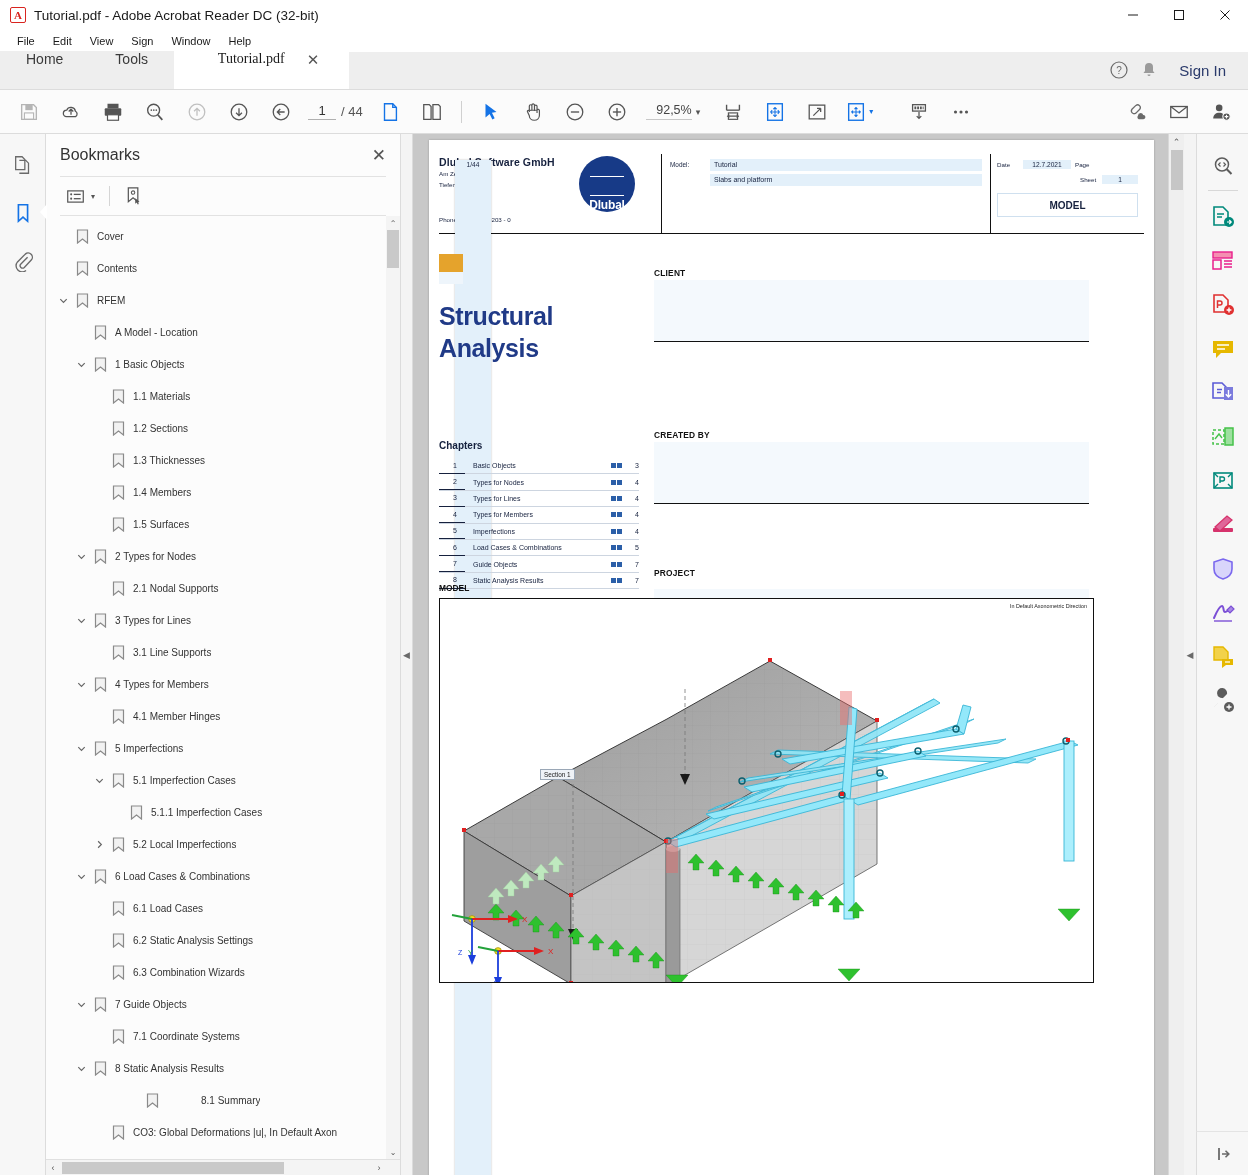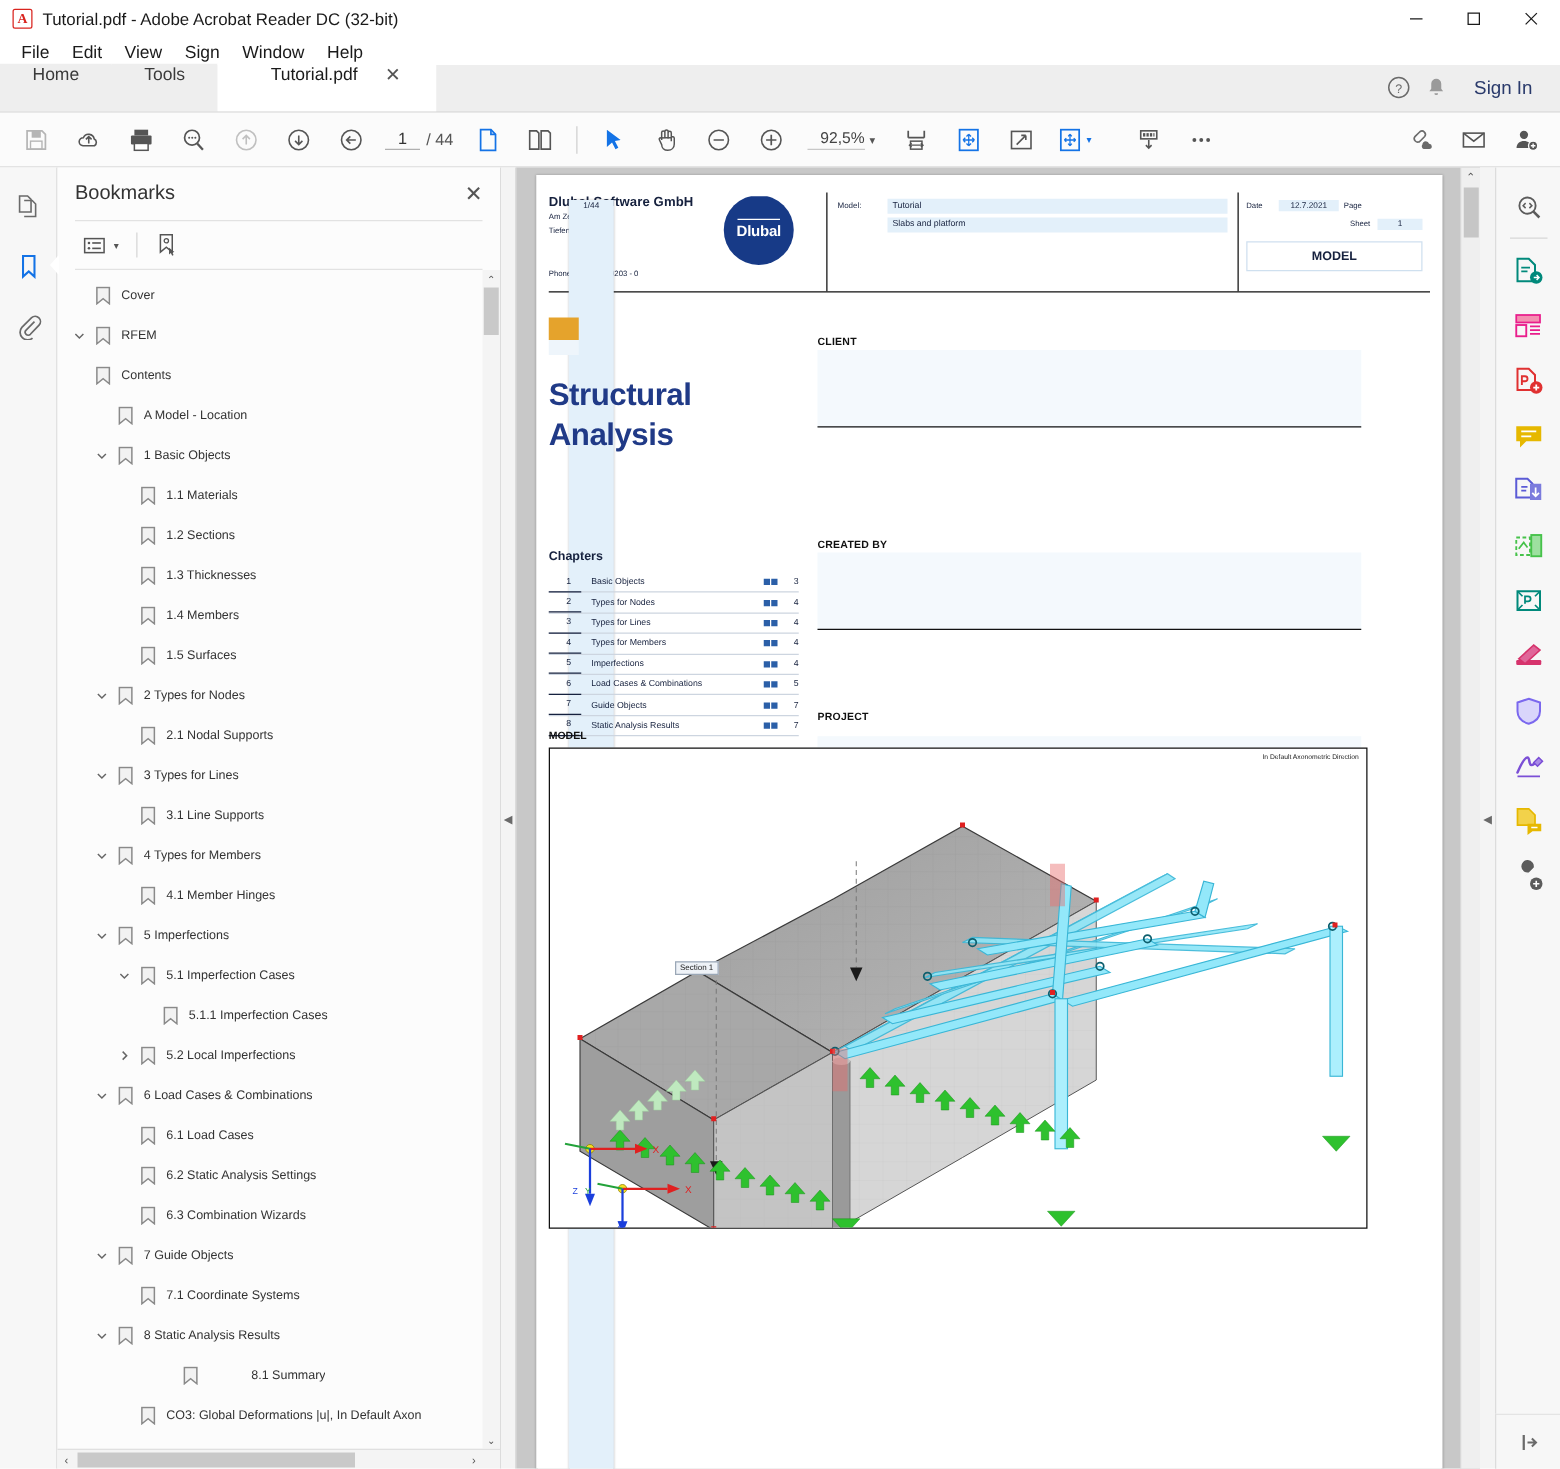--- a/index.html
+++ b/index.html
@@ -21,34 +21,34 @@
     border: 1.5px solid #d9241f; border-radius: 2px; position: relative; background:#fff;
     display: flex; align-items: center; justify-content: center;
   }
   .titlebar .app-icon span { color:#d9241f; font-size: 11px; font-weight: bold; line-height:1; font-family:"Liberation Serif", serif;}
   .titlebar .title { font-size: 13.5px; color: #1a1a1a; }
   .win-controls { position: absolute; right: 0; top: 0; height: 30px; display: flex; }
   .win-btn { width: 46px; height: 30px; display: flex; align-items: center; justify-content: center; cursor: default; }
 
   
   .menubar { height: 22px; background: #ffffff; display: flex; align-items: center; padding-left: 8px; flex: 0 0 22px; }
-  .menu-item { font-size: 14px; color: #1a1a1a; padding: 2px 9px; cursor: default; }
+  .menu-item { font-size: 11px; color: #1a1a1a; padding: 2px 9px; cursor: default; }
 
   
   .tabstrip {
     height: 38px; background: #eeeeee; display: flex; align-items: flex-end;
     flex: 0 0 38px; border-bottom: 1px solid #dcdcdc; position: relative;
   }
   .tab {
     height: 38px; display: flex; align-items: flex-start; justify-content: center;
     padding: 0 26px; font-size: 14px; color: #3a3a3a; cursor: default;
     background: #eeeeee; position: relative;
   }
   .tab.active { background: #ffffff; color: #1a1a1a; }
-  .tab.doc { padding: 0 16px 0 30px; min-width: 175px; }
+  .tab.doc { padding: 0 16px 0 30px; min-width: 175px; font-family: Liberation Serif, serif; }
   .tab .tab-close { margin-left: 22px; font-size: 15px; color: #555; }
   .tabstrip-right { margin-left: auto; display: flex; align-items: center; height: 38px; padding-right: 10px; gap: 6px; }
   .circ-icon { width: 24px; height: 24px; display: flex; align-items: center; justify-content: center; }
   .signin { font-size: 15px; color: #2a3a6b; padding: 0 12px; font-weight: 500; cursor: default;}
 
   
   .toolbar {
     height: 44px; background: #fbfbfb; display: flex; align-items: center;
     border-bottom: 1px solid #dcdcdc; flex: 0 0 44px; padding-left: 8px; gap: 0px;
   }
@@ -139,21 +139,21 @@
   
   .pg { position: relative; width: 100%; height: 100%; padding: 0; font-family:"Liberation Sans", sans-serif; }
   .pg-head { position:absolute; left: 10px; top: 14px; right: 10px; height: 86px; }
   .hdr-grid { display:flex; height: 80px; border-bottom: 1.6px solid #111; }
   .hdr-col1 { width: 222px; position: relative; padding-top: 2px;}
   .hdr-company { font-size: 10.5px; font-weight: bold; color:#16213e; letter-spacing:.1px;}
   .hdr-addr { font-size: 6.2px; color:#16213e; line-height: 1.45; margin-top:2px;}
   .hdr-phone { position:absolute; bottom: 10px; left:0; font-size: 6.2px; color:#16213e;}
   .dlubal-logo {
     position:absolute; left: 140px; top: 2px; width: 56px; height: 56px; border-radius: 50%;
-    background:#173a87; display:flex; flex-direction:column; align-items:center; justify-content:flex-start;
+    background:#173a87; display:flex; flex-direction:column; align-items:center; justify-content:flex-end;
   }
   .dlubal-logo .mark { width: 34px; height: 20px; border-top:1.6px solid #fff; border-bottom:1.6px solid #fff; position:relative;}
   .dlubal-logo .mark::before { content:""; position:absolute; left:0; top:2px; width:0; height:0; border-left:17px solid transparent; border-right:17px solid transparent; border-bottom:9px solid transparent; border-bottom-color:rgba(255,255,255,.0);}
   .dlubal-logo .word { color:#fff; font-size: 12px; font-weight:bold; margin-top:2px; letter-spacing:-.2px;}
   .hdr-col2 { flex:1; border-left:1.4px solid #111; padding: 4px 8px 0 8px;}
   .hdr-row { display:flex; align-items:center; height: 13px; margin-bottom:2px;}
   .hdr-key { width: 40px; font-size: 6.4px; color:#16213e; }
   .hdr-val { flex:1; background:#e3f0fa; font-size: 7px; color:#16213e; padding: 2px 4px; height: 12px;}
   .hdr-col3 { width: 154px; border-left:1.4px solid #111; padding: 4px 6px 0 6px;}
   .meta-row { display:flex; align-items:center; gap:4px; height: 12px; margin-bottom: 3px;}
@@ -481,40 +481,40 @@
       <div class="bm-row" style="padding-left: 8px;">
             <div class="bm-toggle"></div>
             <div class="bm-icon">
               <svg width="13" height="15" viewBox="0 0 13 15">
                 <path d="M1.5 1h10v13l-5-4-5 4z" fill="#f2f2f2" stroke="#8a8a8a" stroke-width="1.2"></path>
               </svg>
             </div>
             <div class="bm-label">Cover</div>
           </div>
           <div class="bm-row" style="padding-left: 8px;">
+            <div class="bm-toggle"></div>
+            <div class="bm-icon">
+              <svg width="13" height="15" viewBox="0 0 13 15">
+                <path d="M1.5 1h10v13l-5-4-5 4z" fill="#f2f2f2" stroke="#8a8a8a" stroke-width="1.2"></path>
+              </svg>
+            </div>
+            <div class="bm-label">Contents</div>
+          </div>
+          <div class="bm-row" style="padding-left: 8px;">
             <div class="bm-toggle">
               <svg width="11" height="11" viewBox="0 0 12 12">
                 <path d="M2.5 4.5L6 8l3.5-3.5" fill="none" stroke="#666" stroke-width="1.3"></path>
               </svg>
             </div>
             <div class="bm-icon">
               <svg width="13" height="15" viewBox="0 0 13 15">
                 <path d="M1.5 1h10v13l-5-4-5 4z" fill="#f2f2f2" stroke="#8a8a8a" stroke-width="1.2"></path>
               </svg>
             </div>
             <div class="bm-label">RFEM</div>
-          </div>
-          <div class="bm-row" style="padding-left: 8px;">
-            <div class="bm-toggle"></div>
-            <div class="bm-icon">
-              <svg width="13" height="15" viewBox="0 0 13 15">
-                <path d="M1.5 1h10v13l-5-4-5 4z" fill="#f2f2f2" stroke="#8a8a8a" stroke-width="1.2"></path>
-              </svg>
-            </div>
-            <div class="bm-label">Contents</div>
           </div>
           <div class="bm-row" style="padding-left: 26px;">
             <div class="bm-toggle"></div>
             <div class="bm-icon">
               <svg width="13" height="15" viewBox="0 0 13 15">
                 <path d="M1.5 1h10v13l-5-4-5 4z" fill="#f2f2f2" stroke="#8a8a8a" stroke-width="1.2"></path>
               </svg>
             </div>
             <div class="bm-label">A Model - Location</div>
           </div>

